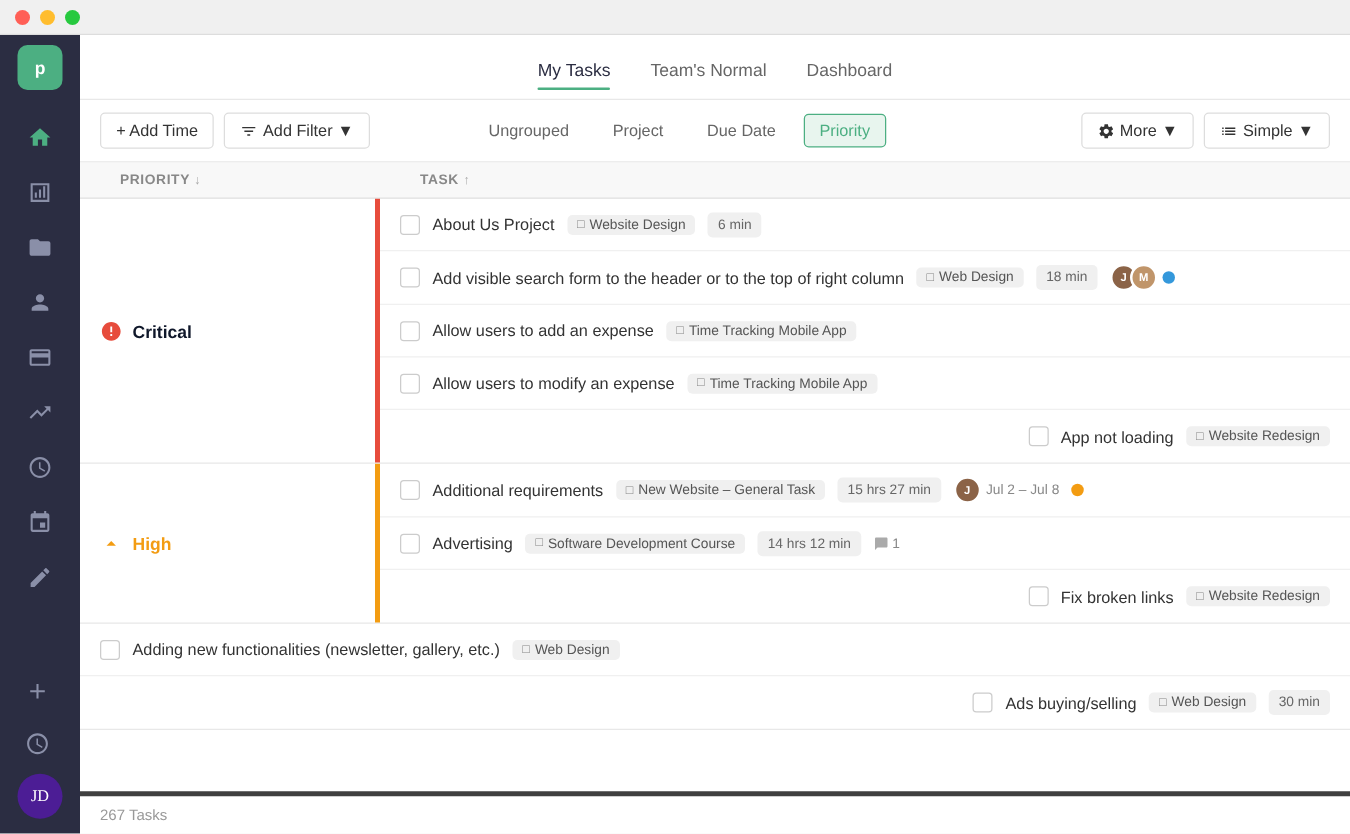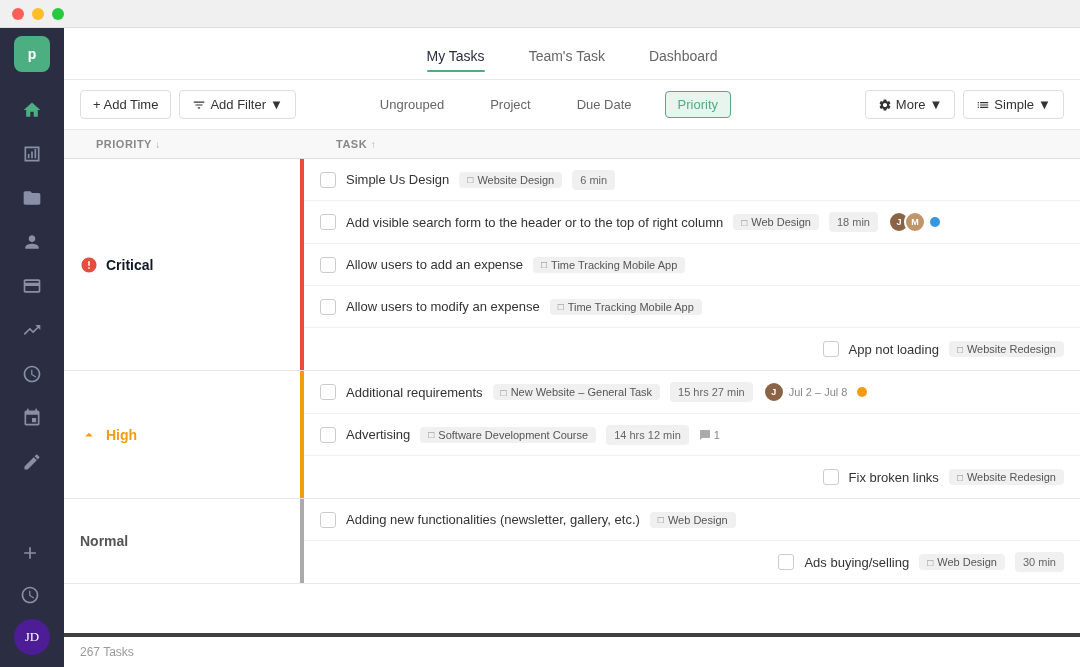--- a/index.html
+++ b/index.html
@@ -67,21 +67,21 @@
     .top-nav {
       height: 52px;
       background: white;
       border-bottom: 1px solid #e8e8e8;
       display: flex;
       align-items: center;
       justify-content: center;
       gap: 32px;
       position: relative;
     }
-    .nav-tabs { display: flex; gap: 44px; }
+    .nav-tabs { display: flex; gap: 32px; }
     .nav-tab {
       font-size: 14px; color: #666; cursor: pointer; padding: 4px 0;
       position: relative; padding-bottom: 8px; margin-top: 8px;
     }
     .nav-tab.active { color: #2b2d42; font-weight: 500; }
     .nav-tab.active::after {
       content: ''; position: absolute; bottom: 0; left: 0; right: 0;
       height: 2px; background: #4caf82; border-radius: 2px;
     }
 
@@ -94,21 +94,21 @@
       border-bottom: 1px solid #e8e8e8;
       background: white;
     }
     .btn {
       display: flex; align-items: center; gap: 4px;
       padding: 6px 12px; border-radius: 4px; cursor: pointer;
       font-size: 13px; border: 1px solid #ddd; background: white;
       color: #333;
     }
     .btn-add { background: white; }
-    .filter-group { display: flex; gap: 20px; margin-left: auto; margin-right: auto; }
+    .filter-group { display: flex; gap: 9px; margin-left: auto; margin-right: auto; }
     .filter-btn {
       padding: 5px 12px; border-radius: 4px; cursor: pointer;
       font-size: 13px; border: 1px solid transparent; background: transparent;
       color: #666;
     }
     .filter-btn.active {
       background: #e8f5ee; color: #4caf82; border-color: #4caf82;
     }
     .right-controls { display: flex; gap: 8px; margin-left: auto; }
 
@@ -279,21 +279,21 @@
   </div>
 
   <div class="main">
 
     <div class="top-nav">
       <div class="nav-tabs">
         <div class="nav-tab active">
           <span>My Tasks</span>
         </div>
         <div class="nav-tab">
-          <span>Team's Task</span>
+          <span>Team's Normal</span>
         </div>
         <div class="nav-tab">
           <span>Dashboard</span>
         </div>
       </div>
     </div>
 
     <div class="toolbar">
       <button class="btn btn-add">
         <span>+ Add Time</span>
@@ -355,21 +355,21 @@
       <div class="priority-group">
         <div class="priority-label priority-critical">
           <svg width="18" height="18" viewBox="0 0 24 24" fill="#e74c3c">
               <path d="M12 2C6.48 2 2 6.48 2 12s4.48 10 10 10 10-4.48 10-10S17.52 2 12 2zm1 15h-2v-2h2v2zm0-4h-2V7h2v6z"></path>
             </svg>
           <span style="color:#0f172a;">Critical</span>
         </div>
         <div class="task-list">
           <div class="task-row">
             <div class="task-checkbox"></div>
-            <span class="task-name">Simple Us Design</span>
+            <span class="task-name">About Us Project</span>
             <span class="tag">
               <span class="tag-icon">□</span>
               <span>Website Design</span>
             </span>
             <span class="time-badge">6 min</span>
           </div>
           <div class="task-row">
             <div class="task-checkbox"></div>
             <span class="task-name">Add visible search form to the header or to the top of right column</span>
             <span class="tag">
@@ -450,23 +450,20 @@
             <span class="task-name">Fix broken links</span>
             <span class="tag">
               <span class="tag-icon">□</span>
               <span>Website Redesign</span>
             </span>
           </div>
         </div>
       </div>
 
       <div class="priority-group">
-        <div class="priority-label priority-normal">
-          <span style="color:#555;">Normal</span>
-        </div>
         <div class="task-list">
           <div class="task-row">
             <div class="task-checkbox"></div>
             <span class="task-name">Adding new functionalities (newsletter, gallery, etc.)</span>
             <span class="tag">
               <span class="tag-icon">□</span>
               <span>Web Design</span>
             </span>
           </div>
           <div class="task-row">

